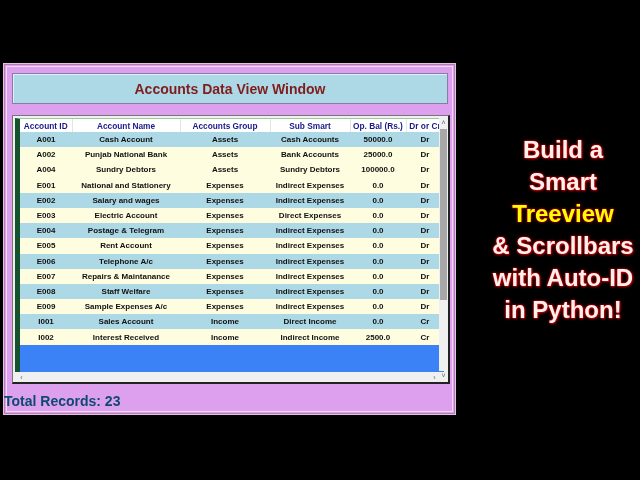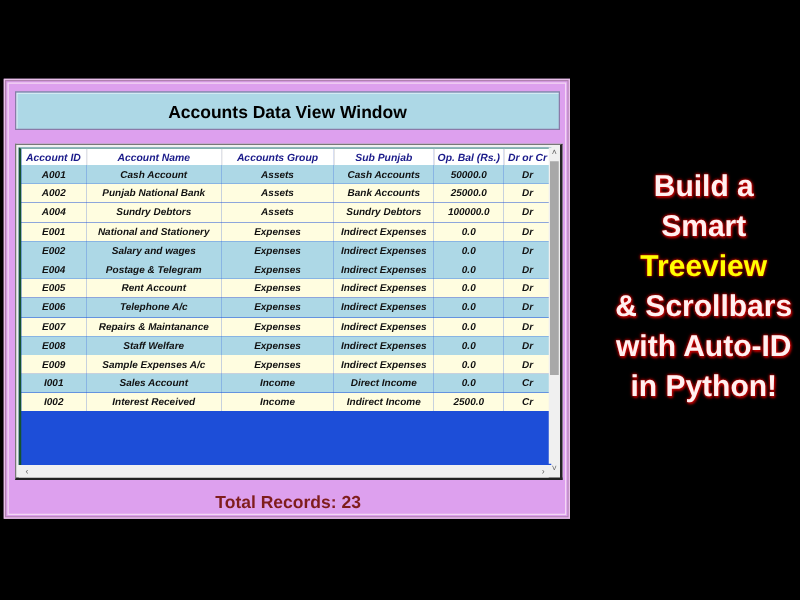--- a/index.html
+++ b/index.html
@@ -1,32 +1,32 @@
 <!DOCTYPE html>
 <html><head>
 <meta charset="utf-8">
 <style>
   html, body { margin:0; padding:0; }
   body { width:640px; height:480px; background:#000; position:relative; overflow:hidden; font-family:"Liberation Sans", sans-serif; }
   .window { position:absolute; left:3px; top:63px; width:453px; height:352px; background:#dda0ee; border:1px solid #e8c0e8; box-shadow: inset 0 0 0 1px #b080b0; box-sizing:border-box; }
   .window::before { content:""; position:absolute; left:2px; top:2px; right:2px; bottom:2px; border:1px solid #f4d8f4; pointer-events:none; }
   .title-panel { position:absolute; left:8px; top:9px; width:436px; height:31px; background:#add8e6; border:1px solid #8a7aa8; box-shadow: inset 1px 1px 0 #e0f0f8; box-sizing:border-box; display:flex; align-items:center; justify-content:center; }
-  .title-text { color:#000000; font-weight:bold; font-size:14px; }
+  .title-text { color:#7f1d1d; font-weight:bold; font-size:14px; }
   .tree-frame { position:absolute; left:8px; top:51px; width:438px; height:269px; background:#f0f0f0; border:1px solid #777; border-right:2px solid #222; border-bottom:2px solid #222; box-sizing:border-box; }
-  .tree-inner { position:absolute; left:2px; top:2px; width:424px; height:253px; overflow:hidden; background:#1d4ed8; border-left:2px solid #14532d; border-top:1px solid #9c9;font-style:italic; }
+  .tree-inner { position:absolute; left:2px; top:2px; width:424px; height:253px; overflow:hidden; background:#3b82f6; border-left:5px solid #14532d; border-top:1px solid #9c9; }
   table { border-collapse:collapse; width:424px; table-layout:fixed; font-size:8px; font-weight:bold; }
   th { height:13px; color:#1a1a8a; background:#fff; font-weight:bold; border-right:1px solid #e4e4e4; padding:0; text-align:center; font-size:8.3px; }
   td { height:15.2px; text-align:center; padding:0; color:#111; white-space:nowrap; overflow:hidden; }
   tr.odd td { background:#add8e6; }
   tr.even td { background:#fffde0; }
   .vscroll { position:absolute; right:0; top:2px; width:9px; height:253px; background:#f0f0f0; }
   .vthumb { position:absolute; left:1px; top:11px; width:7px; height:171px; background:#a8a8a8; }
   .arrow { position:absolute; font-size:7px; color:#666; line-height:9px; width:9px; text-align:center; }
   .hscroll { position:absolute; left:2px; bottom:0; width:424px; height:9px; background:#f0f0f0; }
-  .total { position:absolute; left:0; width:453px; top:329px; text-align:center; color:#7f1d1d; font-weight:bold; font-size:14px; }
+  .total { position:absolute; left:0; width:453px; top:329px; text-align:left; color:#0c4a6e; font-weight:bold; font-size:14px; }
   .promo { position:absolute; left:474px; top:134px; width:178px; text-align:center; font-weight:bold; font-size:24px; line-height:32px; color:#fff0f0; text-shadow: 0 0 2px #d00, 0 0 3px #c00, 1px 1px 2px #900; }
   .promo .hl { color:#ffff00; font-size:24px; text-shadow: 0 0 2px #d00, 0 0 3px #a00; }
   .promo div { white-space:nowrap; }
 </style>
 </head>
 <body>
 
 <div class="window">
   <div class="title-panel">
     <span class="title-text">Accounts Data View Window</span>
@@ -41,21 +41,21 @@
             <col style="width:90px">
             <col style="width:80px">
             <col style="width:56px">
             <col style="width:38px">
         </colgroup>
         <thead>
           <tr>
             <th>Account ID</th>
             <th>Account Name</th>
             <th>Accounts Group</th>
-            <th>Sub Punjab</th>
+            <th>Sub Smart</th>
             <th>Op. Bal (Rs.)</th>
             <th>Dr or Cr</th>
           </tr>
         </thead>
         <tbody id="tbody">
             <tr class="odd">
               <td>A001</td>
               <td>Cash Account</td>
               <td>Assets</td>
               <td>Cash Accounts</td>
@@ -84,20 +84,28 @@
               <td>Expenses</td>
               <td>Indirect Expenses</td>
               <td>0.0</td>
               <td>Dr</td>
             </tr>
             <tr class="odd">
               <td>E002</td>
               <td>Salary and wages</td>
               <td>Expenses</td>
               <td>Indirect Expenses</td>
+              <td>0.0</td>
+              <td>Dr</td>
+            </tr>
+            <tr class="even">
+              <td>E003</td>
+              <td>Electric Account</td>
+              <td>Expenses</td>
+              <td>Direct Expenses</td>
               <td>0.0</td>
               <td>Dr</td>
             </tr>
             <tr class="odd">
               <td>E004</td>
               <td>Postage &amp; Telegram</td>
               <td>Expenses</td>
               <td>Indirect Expenses</td>
               <td>0.0</td>
               <td>Dr</td>

